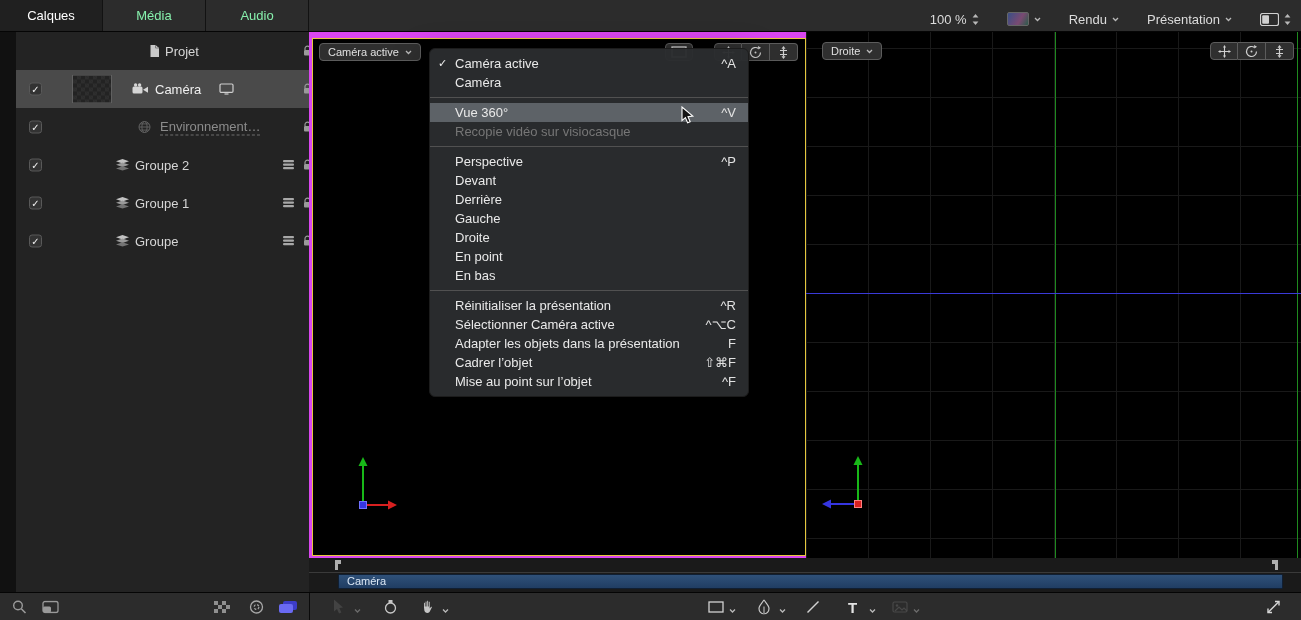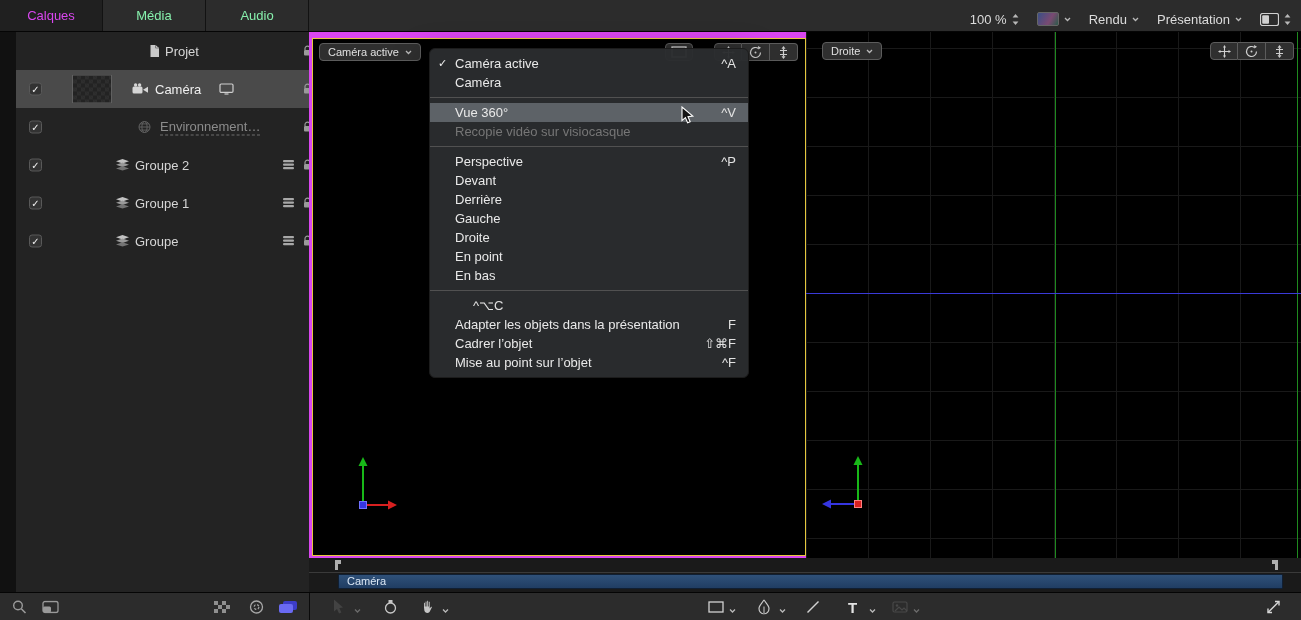--- a/index.html
+++ b/index.html
@@ -4,22 +4,22 @@
 <style>
   *{margin:0;padding:0;box-sizing:border-box}
   html,body{width:1301px;height:620px;overflow:hidden}
   body{position:relative;background:#111;font-family:"Liberation Sans",sans-serif;color:#ccc;font-size:13px}
   .icon{display:inline-flex;align-items:center;justify-content:center;color:#b9b9b9;line-height:0}
 
   
   .topbar{position:absolute;left:0;top:0;right:0;height:32px;background:#2c2c2c;border-bottom:1px solid #050505;z-index:10}
   .tabs{position:absolute;left:0;top:0;bottom:0;width:309px;display:flex}
   .tab{flex:1;display:flex;align-items:center;justify-content:center;font-size:13px;color:#86efac;border-right:1px solid #121212;background:#2c2c2c}
-  .tab.active{background:#202020;color:#d946ef}
-  .topbar-right{position:absolute;right:10px;top:0;height:38px;display:flex;align-items:center;gap:18px;color:#dcdcdc}
+  .tab.active{background:#202020;color:#ffffff}
+  .topbar-right{position:absolute;right:10px;top:0;height:38px;display:flex;align-items:center;gap:28px;color:#dcdcdc}
   .tb-group{display:flex;align-items:center;gap:5px}
   .swatch{width:22px;height:14px;border-radius:2px;border:1px solid #666;background:linear-gradient(120deg,#3a4f86,#7a4a72 60%,#2c5b4a)}
 
   
   .sidebar{position:absolute;left:16px;top:32px;width:309px;bottom:28px;background:#232323;border-right:1px solid #000}
   .layer-row{position:relative;height:38px}
   .layer-row.selected{background:#4a4a4a}
   .layer-row.dimmed .lr-icon{opacity:.55}
   .lr-check{position:absolute;left:13px;top:50%;transform:translateY(-50%);width:13px;height:13px;border-radius:3px;background:#333;border:1px solid #595959;color:#efefef;font-size:10px;line-height:11px;text-align:center}
   .lr-thumb{position:absolute;left:56px;top:50%;transform:translateY(-50%);width:40px;height:29px;border:1px solid #606060;background-color:#232323;background-image:linear-gradient(45deg,#2e2e2e 25%,transparent 25%,transparent 75%,#2e2e2e 75%),linear-gradient(45deg,#2e2e2e 25%,transparent 25%,transparent 75%,#2e2e2e 75%);background-size:8px 8px;background-position:0 0,4px 4px}
@@ -464,20 +464,26 @@
           <span class="mi-short"></span>
         </div>
         <div class="menu-item">
           <span class="mi-check"></span>
           <span class="mi-label">En bas</span>
           <span class="mi-short"></span>
         </div>
         <div class="menu-sep"></div>
         <div class="menu-item">
           <span class="mi-check"></span>
+          <span class="mi-label">Réinitialiser la présentation</span>
+          <span class="mi-short">^R</span>
+        </div>
+        <div class="menu-item">
+          <span class="mi-check"></span>
+          <span class="mi-label">Sélectionner Caméra active</span>
           <span class="mi-short">^⌥C</span>
         </div>
         <div class="menu-item">
           <span class="mi-check"></span>
           <span class="mi-label">Adapter les objets dans la présentation</span>
           <span class="mi-short">F</span>
         </div>
         <div class="menu-item">
           <span class="mi-check"></span>
           <span class="mi-label">Cadrer l’objet</span>

